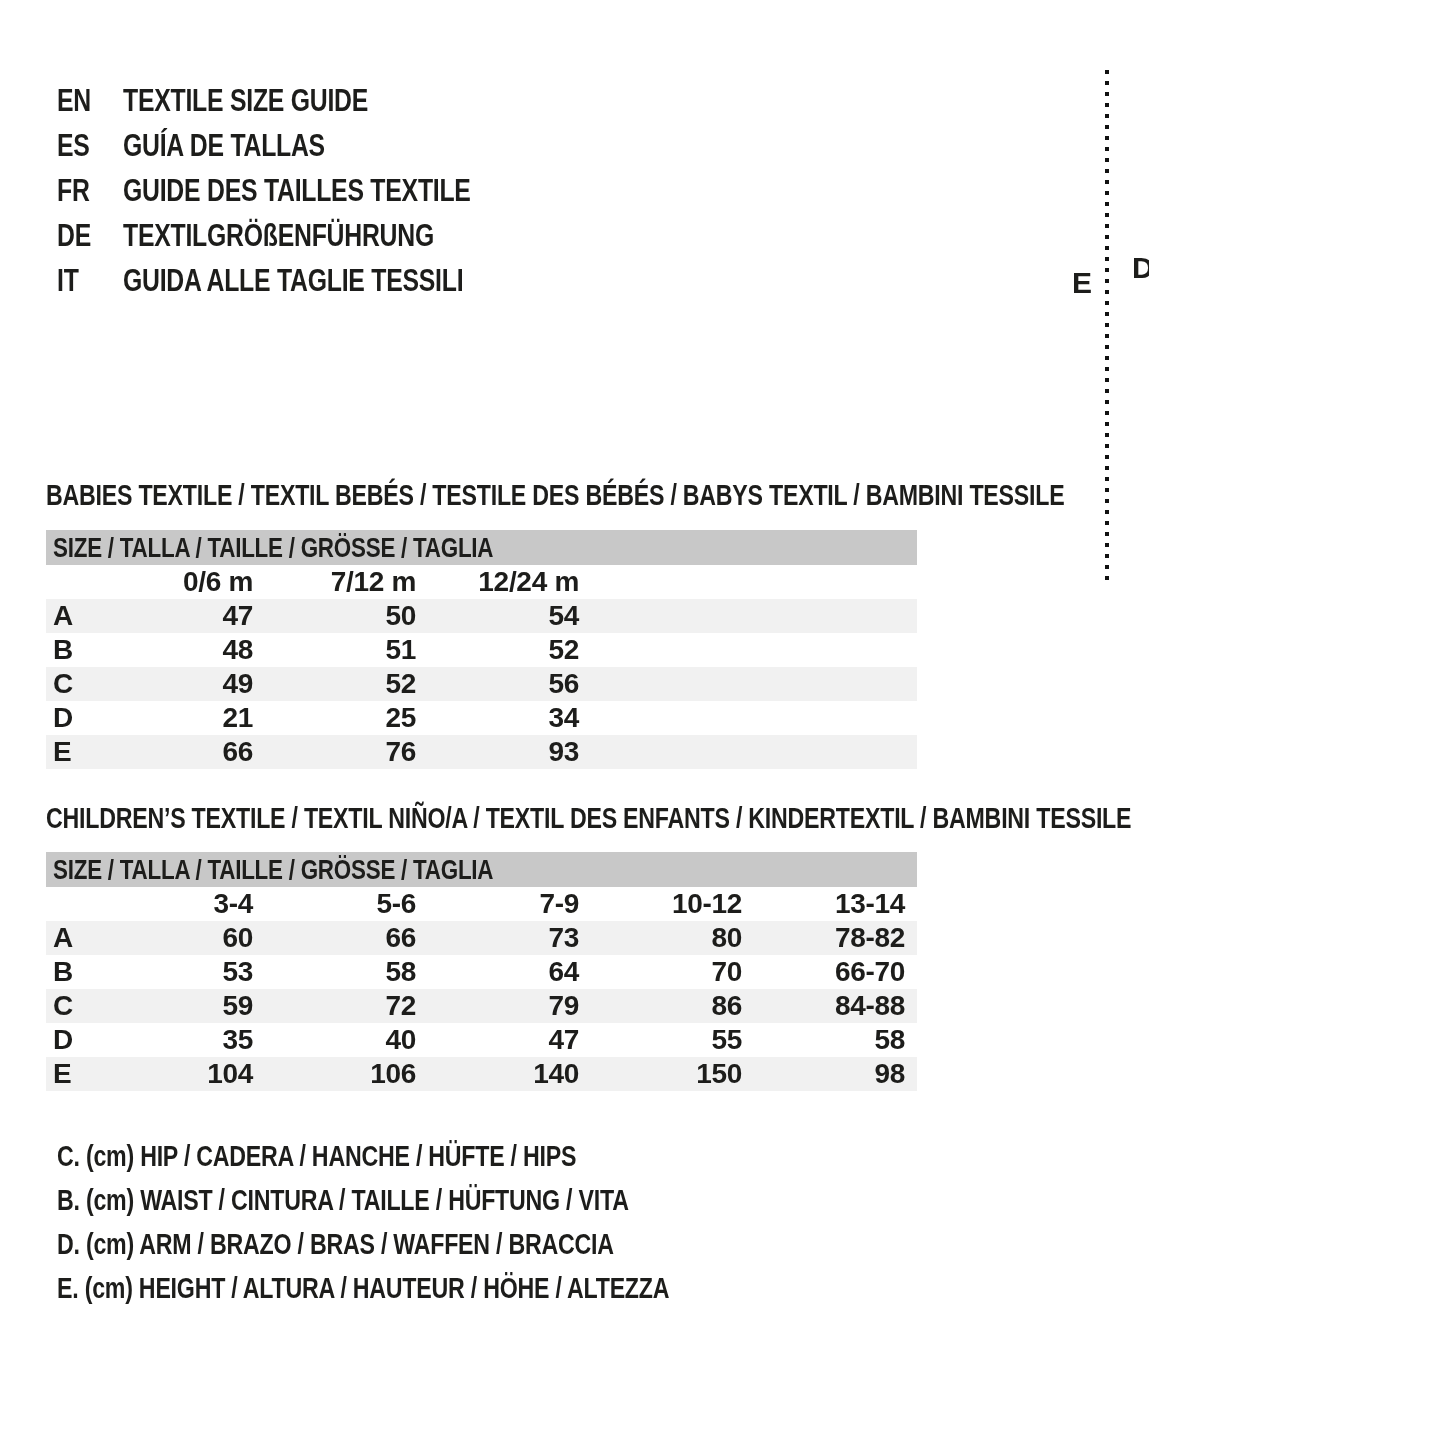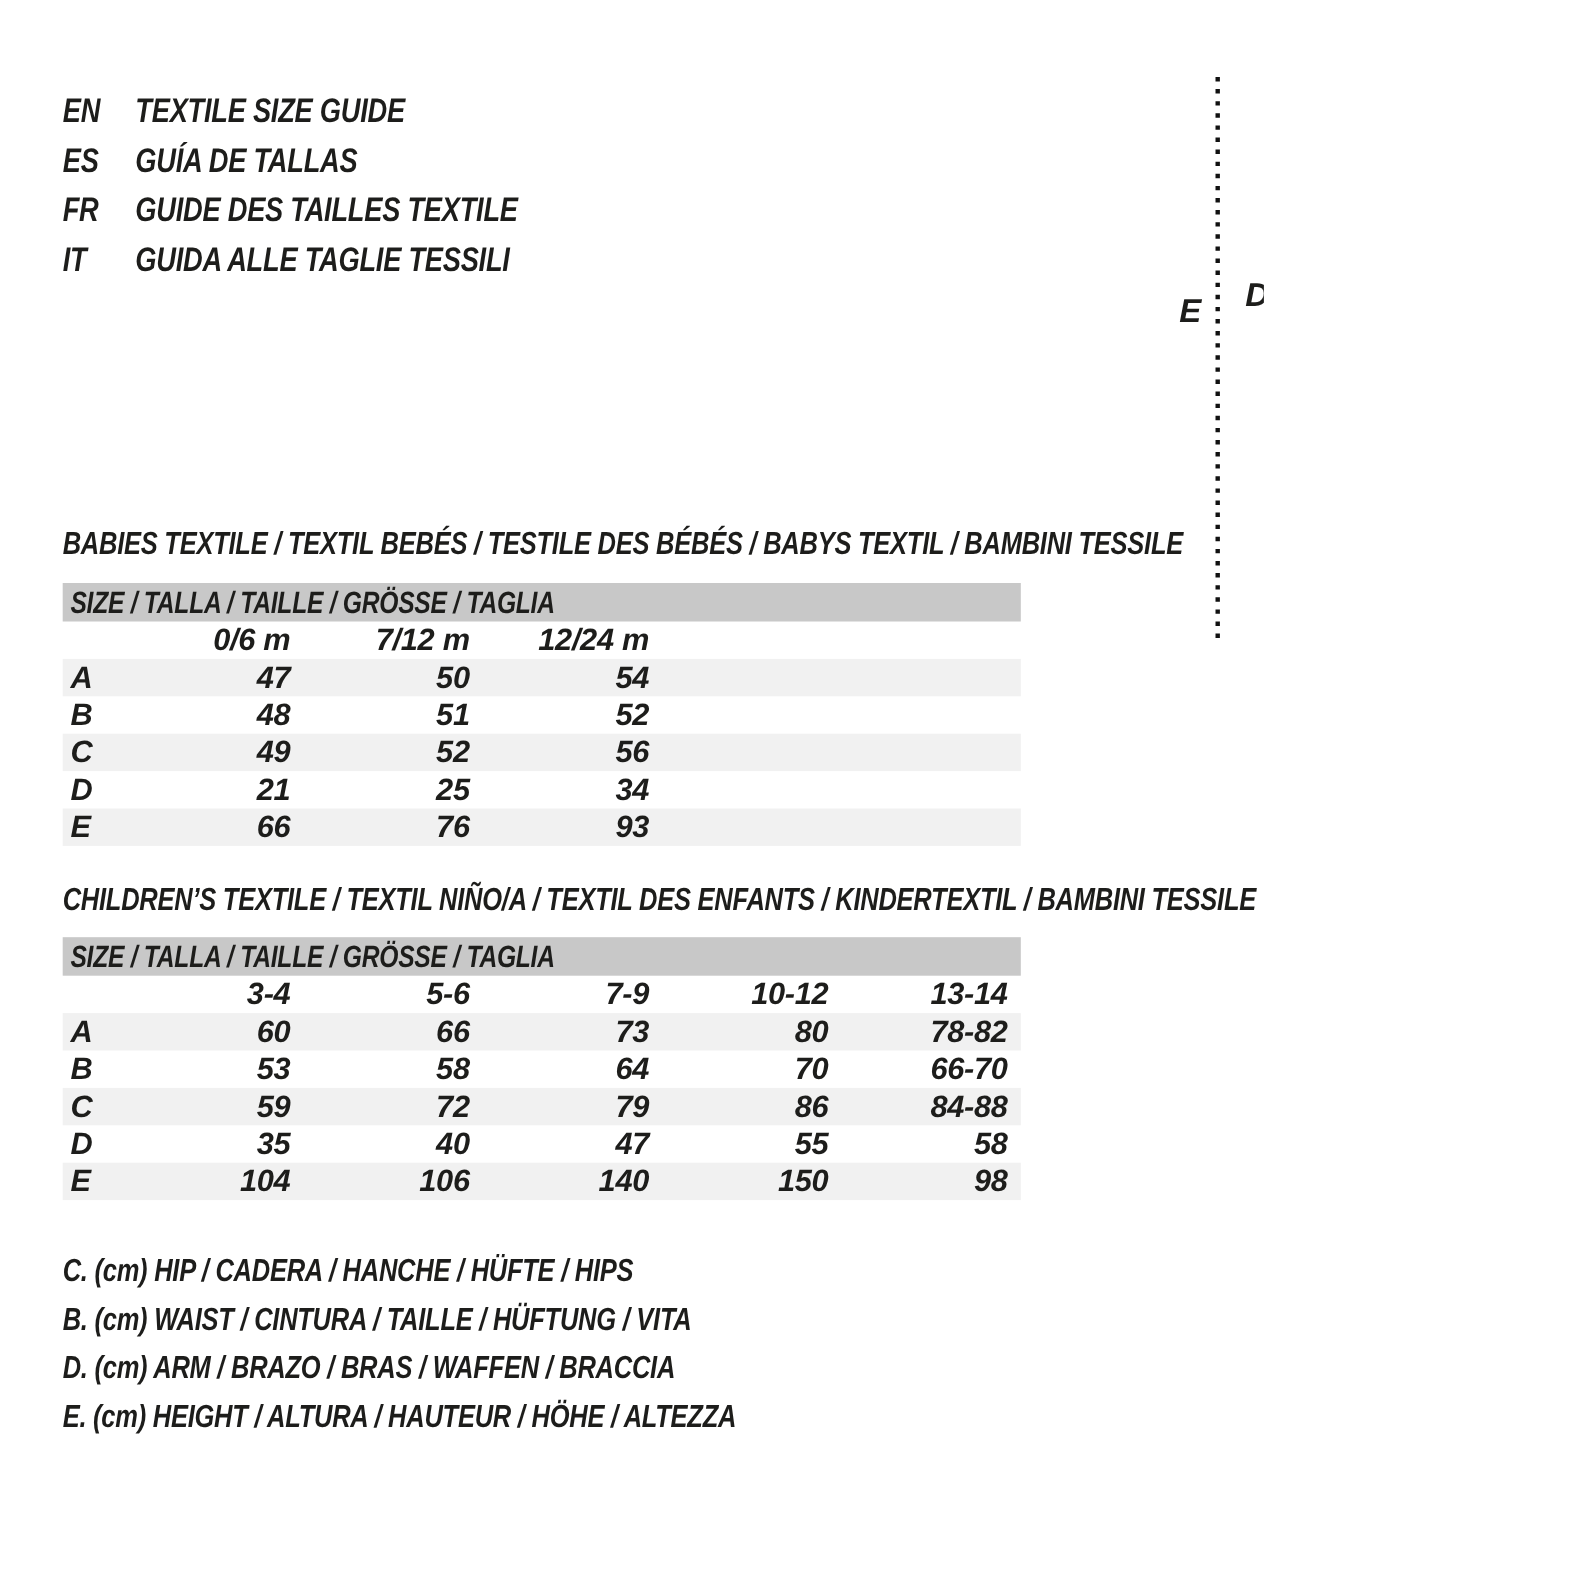--- a/index.html
+++ b/index.html
@@ -13,42 +13,41 @@
   body{
     font-family:"Liberation Sans","DejaVu Sans",sans-serif;
     color:var(--text-color,#1d1d1b);
     font-weight:bold;
   }
   .page{
     position:relative;
     width:1149px;height:1445px;
     background:#fff;
     overflow:hidden;
-    font-style:italic;
   }
   .cond{
     display:inline-block;
     transform:scaleX(0.8);
     transform-origin:0 50%;
     white-space:nowrap;
     letter-spacing:-0.3px;
   }
   
   .lang-block{position:absolute;left:57px;top:78px;}
   .lang-row{display:flex;height:45px;line-height:45px;font-size:31px;}
   .lang-code{width:66px;flex:0 0 66px;}
   
   .figure-svg{position:absolute;left:1060px;top:58px;}
   .fig-label{font-size:30px;font-weight:bold;fill:var(--text-color,#1d1d1b);}
   .sil{fill:#0b0b0b;}
   .measure-yellow{stroke:var(--accent-yellow,#e2c233);stroke-width:6;stroke-dasharray:9 6;fill:none;}
   .leader{stroke:#1d1d1b;stroke-width:4;stroke-dasharray:4 8;fill:none;}
   .vline{stroke:#111;stroke-width:4;stroke-dasharray:4 7;fill:none;}
   
-  .table-section{position:absolute;left:57px;width:871px;}
+  .table-section{position:absolute;left:46px;width:871px;}
   .section-title{font-size:29px;line-height:30px;height:30px;font-weight:bold;}
   .size-bar{
     margin-top:20px;height:35px;line-height:35px;
     background:var(--header-bar,#c8c8c8);
     padding-left:7px;font-size:28px;
   }
   .children .size-bar{margin-top:19px;}
   .trow{display:flex;height:34px;line-height:34px;font-size:28px;letter-spacing:-0.3px;}
   .trow .letter{flex:0 0 44px;padding-left:7px;}
   .trow .val{flex:0 0 163px;text-align:right;}
@@ -67,20 +66,24 @@
       <span class="lang-code cond">EN</span>
       <span class="lang-title cond">TEXTILE SIZE GUIDE</span>
     </div>
     <div class="lang-row">
       <span class="lang-code cond">ES</span>
       <span class="lang-title cond">GUÍA DE TALLAS</span>
     </div>
     <div class="lang-row">
       <span class="lang-code cond">FR</span>
       <span class="lang-title cond">GUIDE DES TAILLES TEXTILE</span>
+    </div>
+    <div class="lang-row">
+      <span class="lang-code cond">DE</span>
+      <span class="lang-title cond">TEXTILGRÖßENFÜHRUNG</span>
     </div>
     <div class="lang-row">
       <span class="lang-code cond">IT</span>
       <span class="lang-title cond">GUIDA ALLE TAGLIE TESSILI</span>
     </div>
   </div>
 
   <svg class="figure-svg" width="385" height="560" viewBox="0 0 385 560" aria-hidden="true">
 
     <line class="vline" x1="47" y1="12" x2="47" y2="528"></line>

